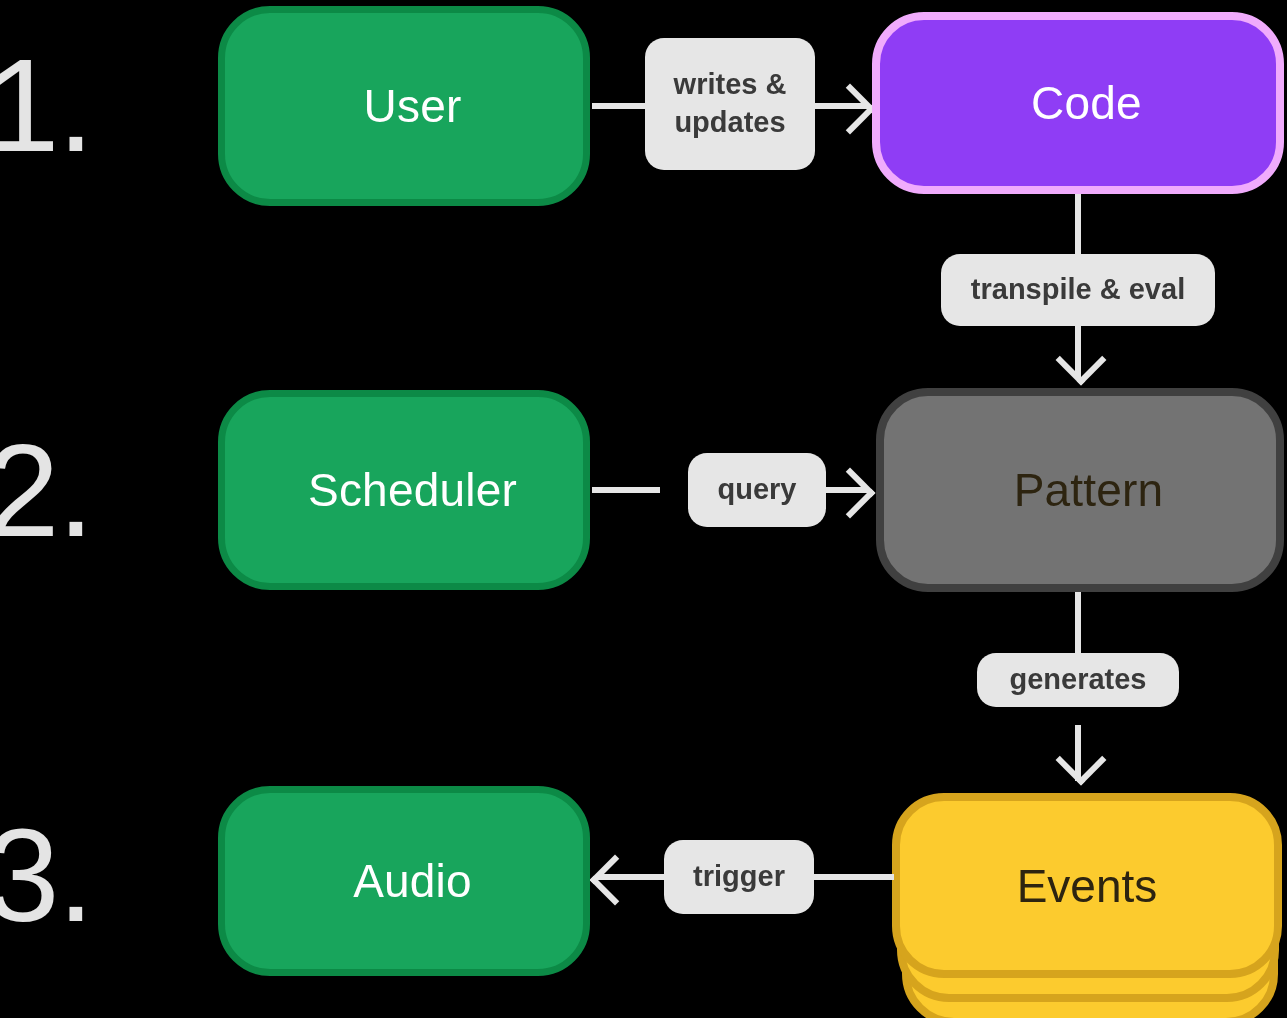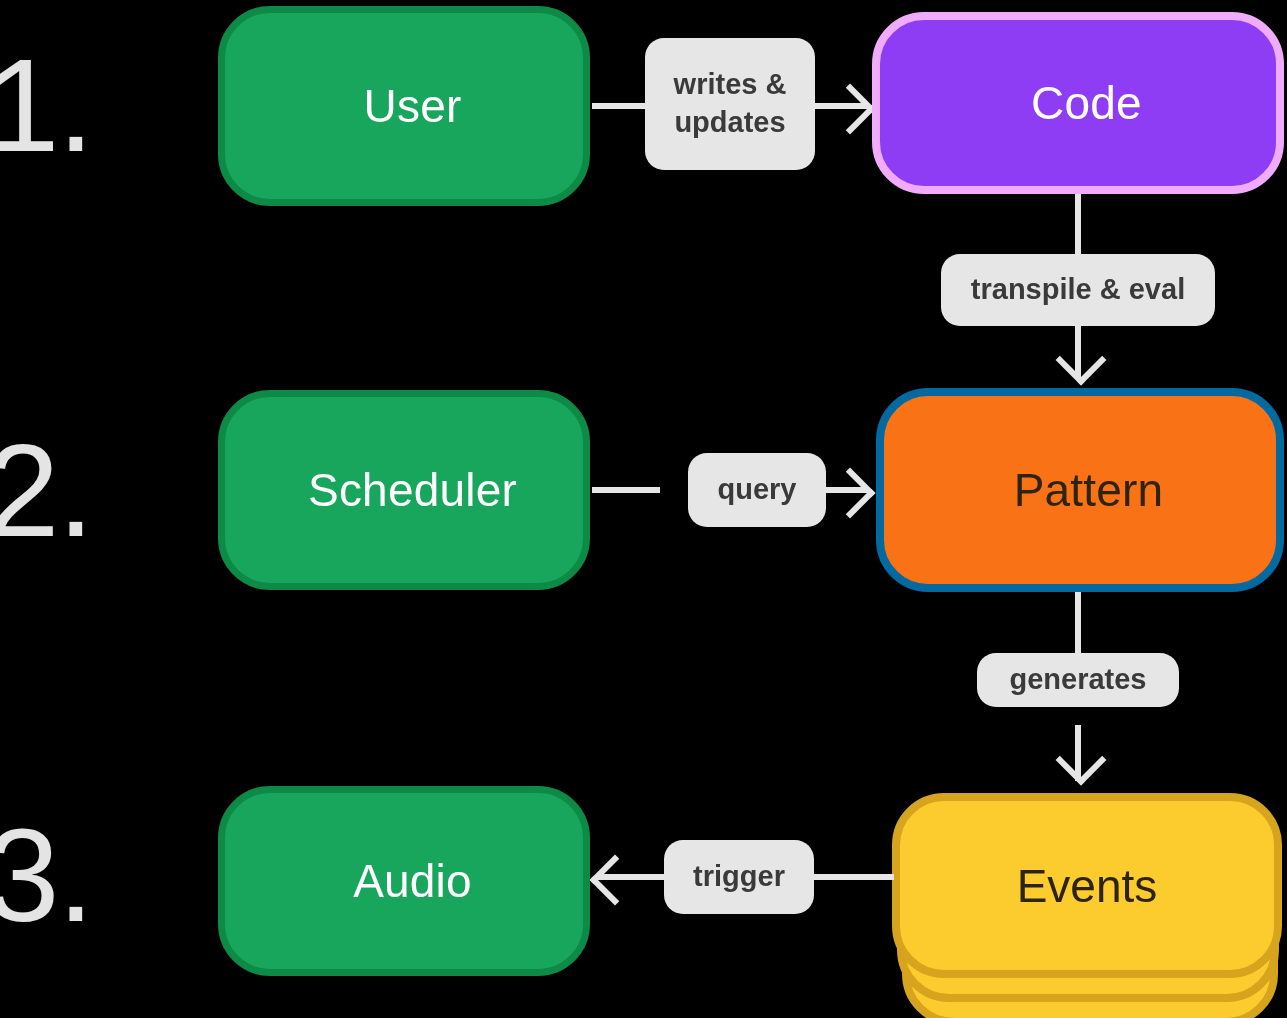--- a/index.html
+++ b/index.html
@@ -48,22 +48,22 @@
     background: #18a55c;
     border: 7px solid #0c8a46;
     color: #ffffff;
   }
   .node.purple {
     background: #8f3df5;
     border: 8px solid #f0abfc;
     color: #ffffff;
   }
   .node.yellow {
-    background: #f97316;
-    border: 8px solid #0369a1;
+    background: #737373;
+    border: 8px solid #404040;
     color: #2d2410;
   }
 
   
   .stack-wrap {
     position: absolute;
   }
   .stack-layer {
     position: absolute;
     box-sizing: border-box;

